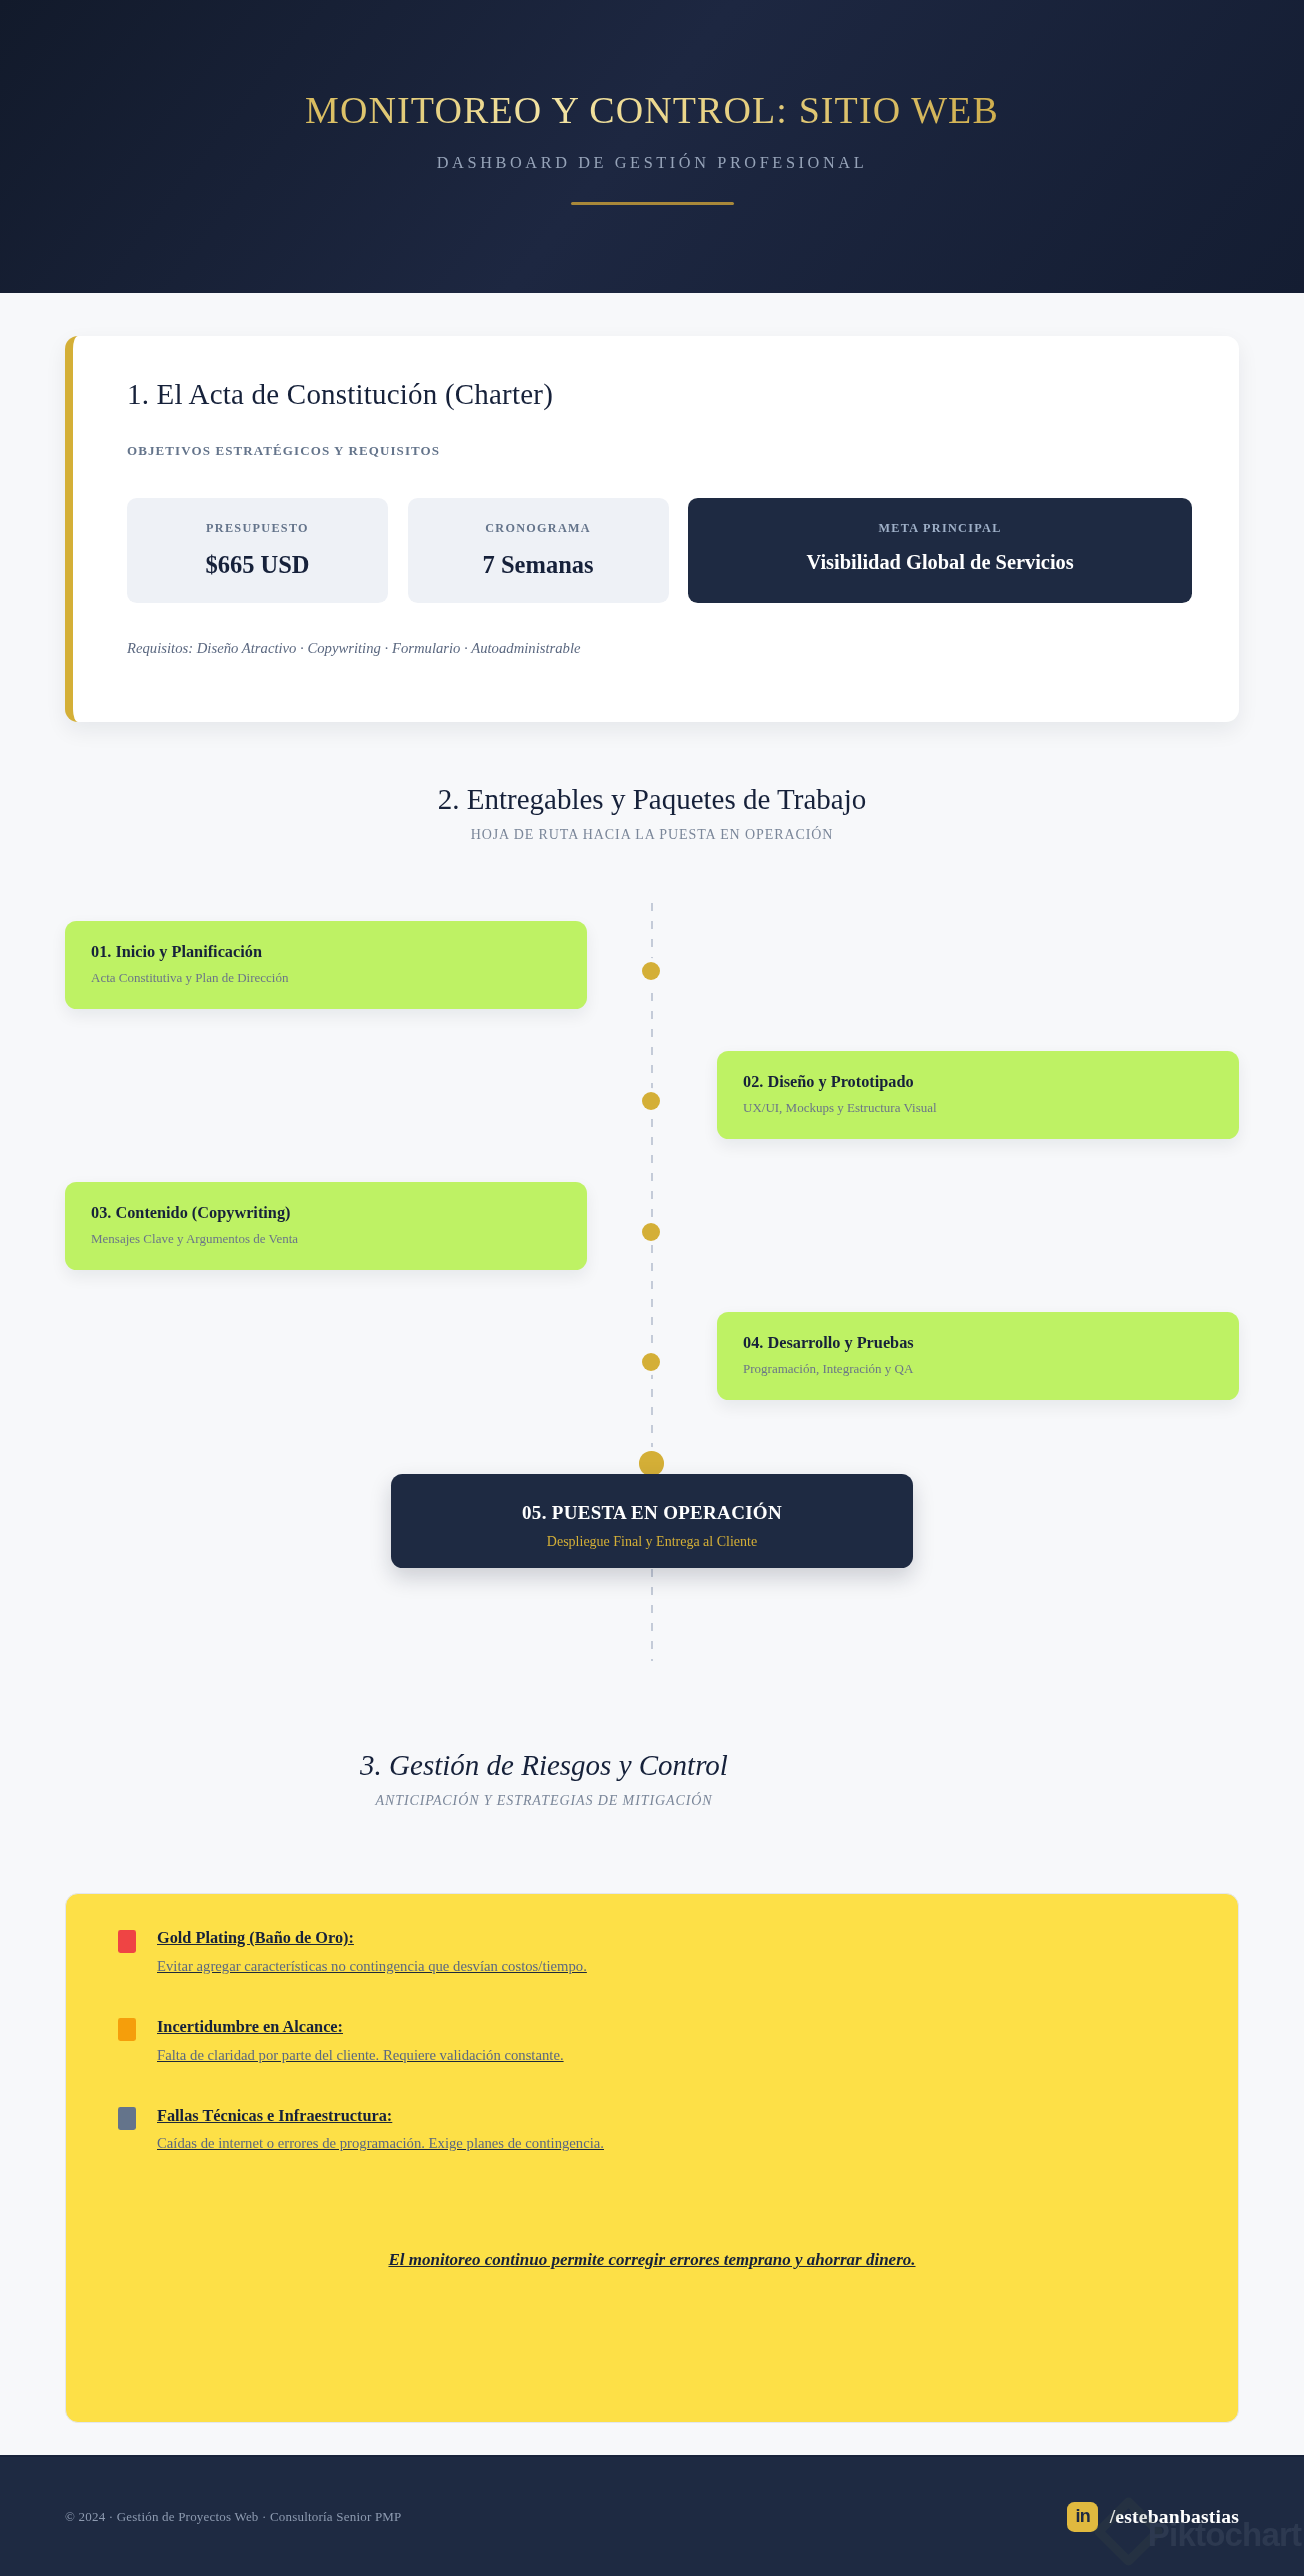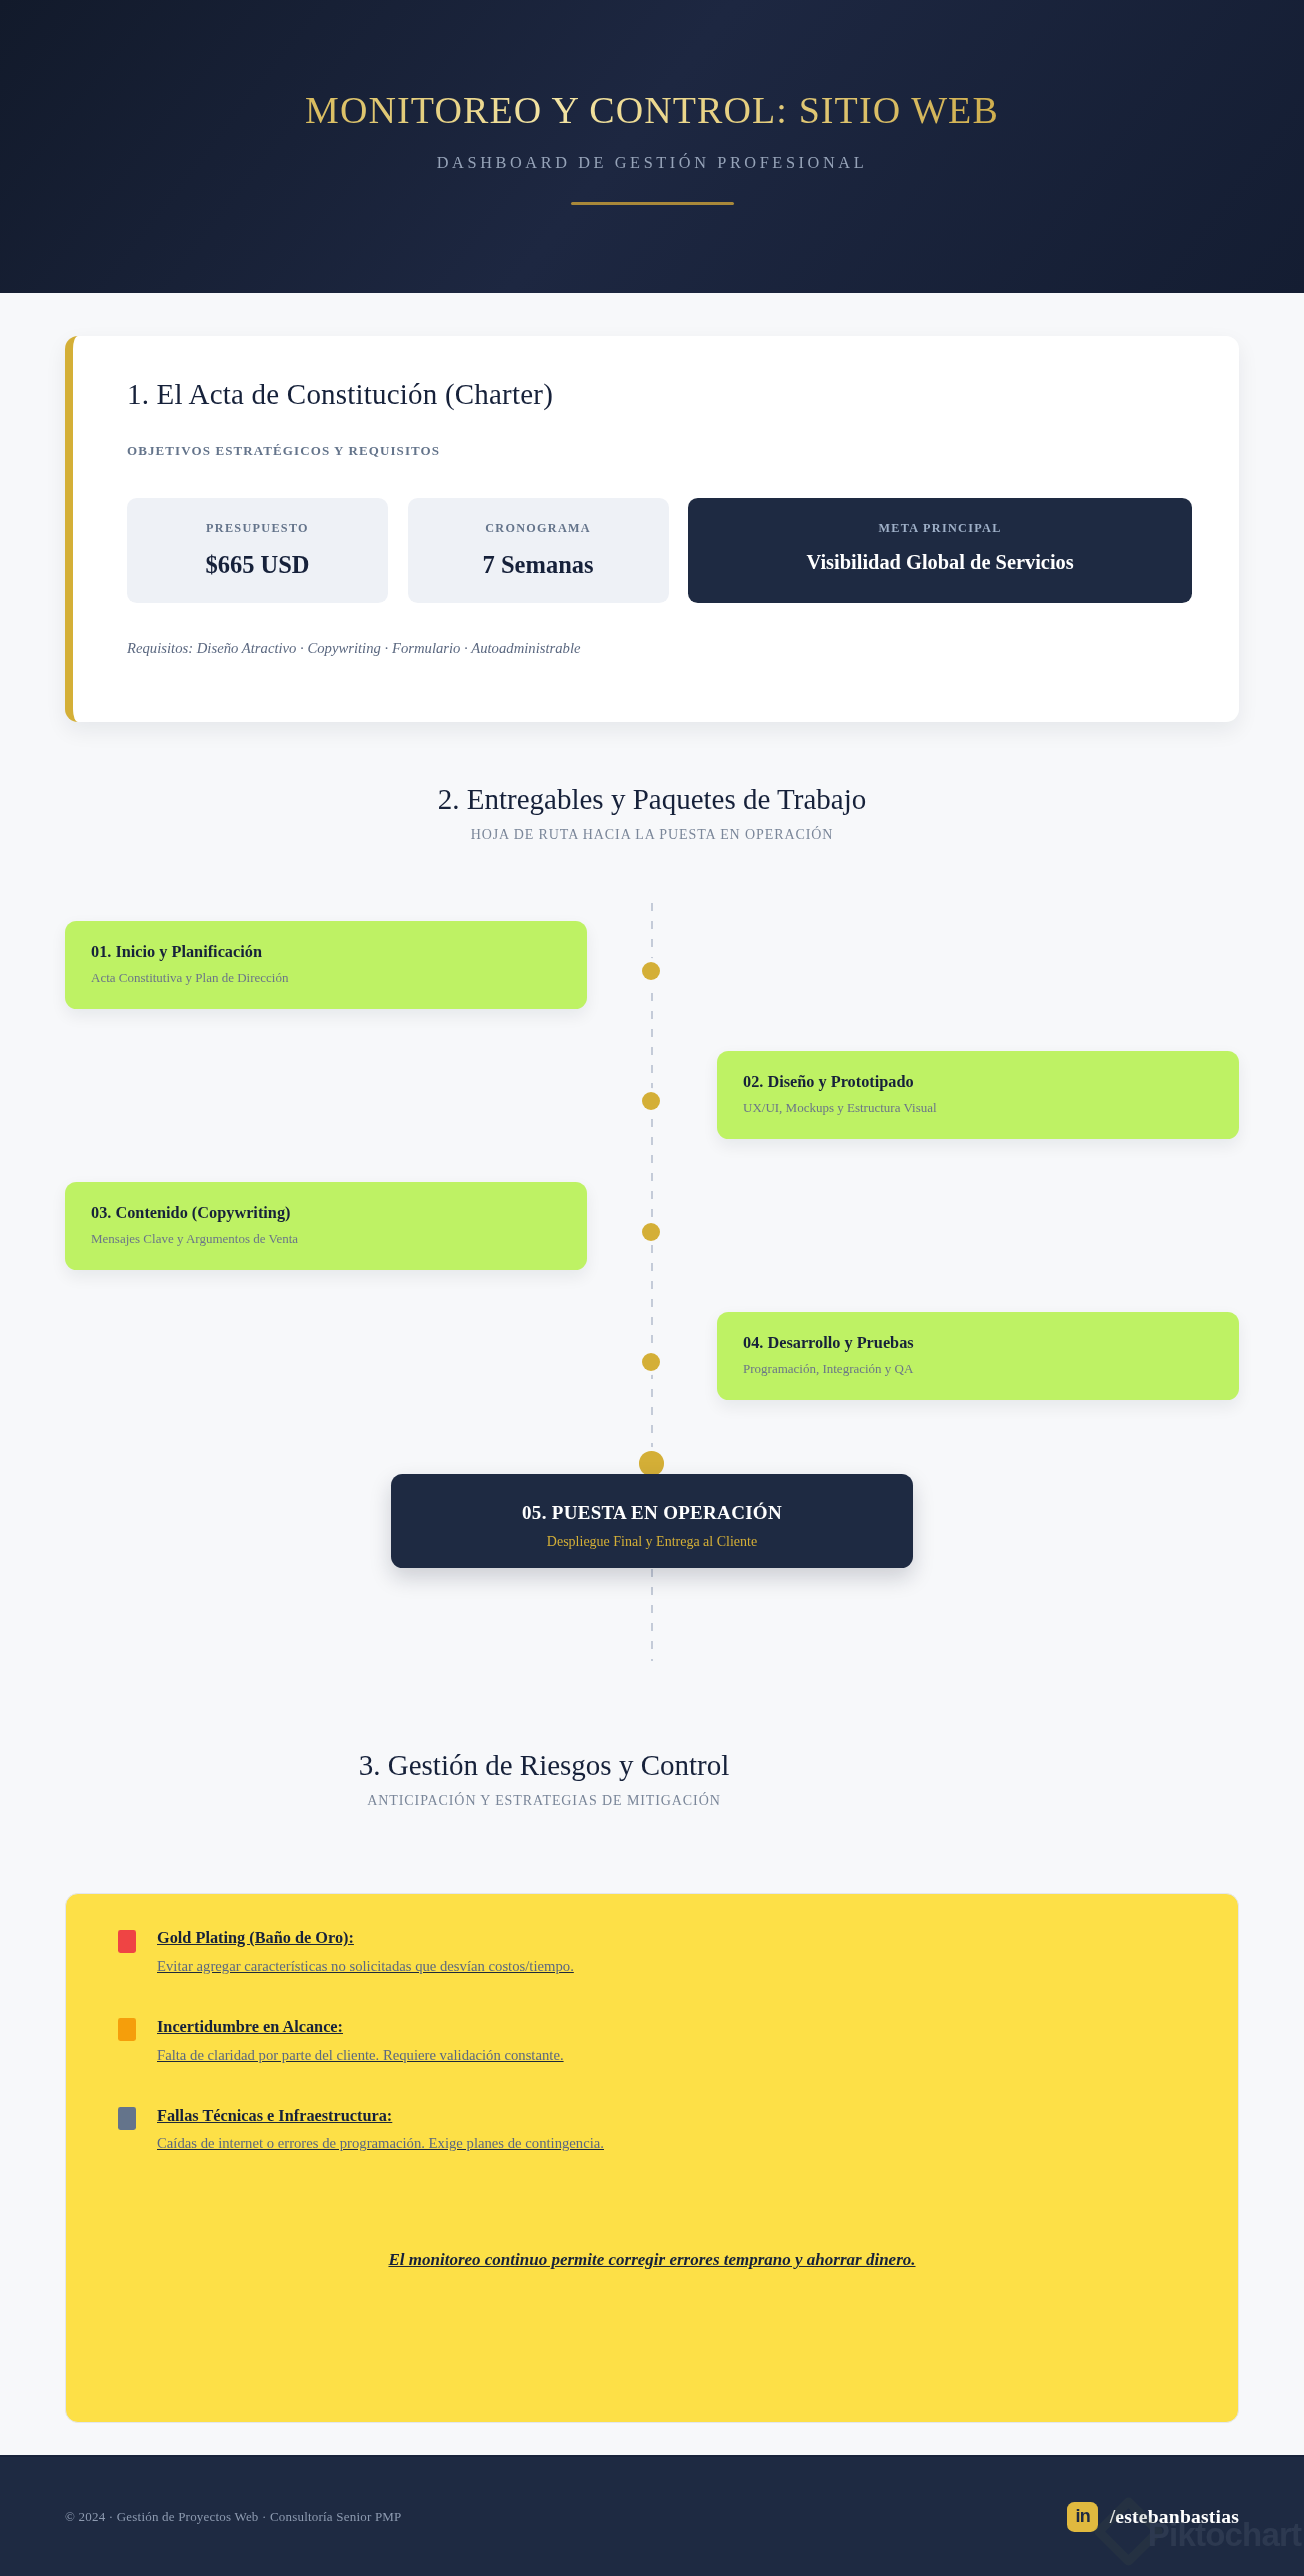--- a/index.html
+++ b/index.html
@@ -157,21 +157,21 @@
     color: #16213a;
   }
   .sec-sub {
     margin-top: 11.4px;
     font-size: 14px;
     letter-spacing: 0.9px;
     color: #7a8699;
   }
 
   #deliverables-head { position: absolute; top: 783px; left: 0; width: 1304px; }
-  #risks-head        { position: absolute; top: 1749px; left: 0; width: 1088px; }
+  #risks-head        { position: absolute; top: 1749px; left: 0; width: 1088px; font-style: italic; }
 
   
   .timeline {
     position: absolute;
     top: 903px;
     left: 0;
     width: 1304px;
     height: 758px;
   }
 
@@ -446,21 +446,21 @@
   <div class="sec-head" id="risks-head">
     <h2 class="sec-title">3. Gestión de Riesgos y Control</h2>
     <div class="sec-sub">ANTICIPACIÓN Y ESTRATEGIAS DE MITIGACIÓN</div>
   </div>
 
   <section class="risk-card">
     <div class="risk-item">
       <span class="risk-marker" style="background: rgb(239, 68, 68);"></span>
       <div class="risk-body">
         <div class="risk-title">Gold Plating (Baño de Oro):</div>
-        <div class="risk-desc">Evitar agregar características no solicitadas que desvían costos/tiempo.</div>
+        <div class="risk-desc">Evitar agregar características no contingencia que desvían costos/tiempo.</div>
       </div>
     </div>
 
     <div class="risk-item">
       <span class="risk-marker" style="background: rgb(245, 158, 11);"></span>
       <div class="risk-body">
         <div class="risk-title">Incertidumbre en Alcance:</div>
         <div class="risk-desc">Falta de claridad por parte del cliente. Requiere validación constante.</div>
       </div>
     </div>

